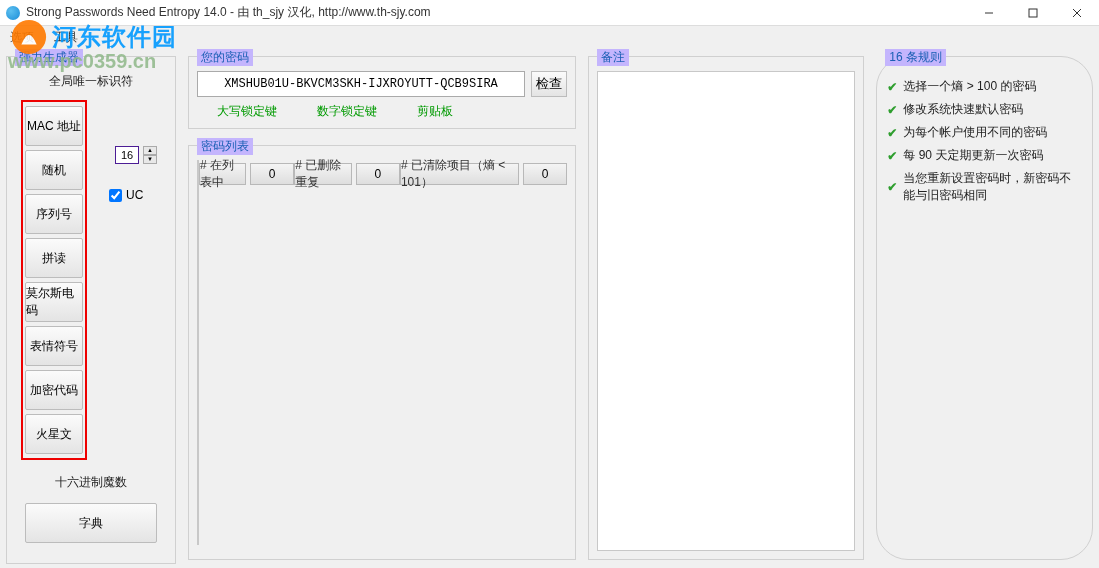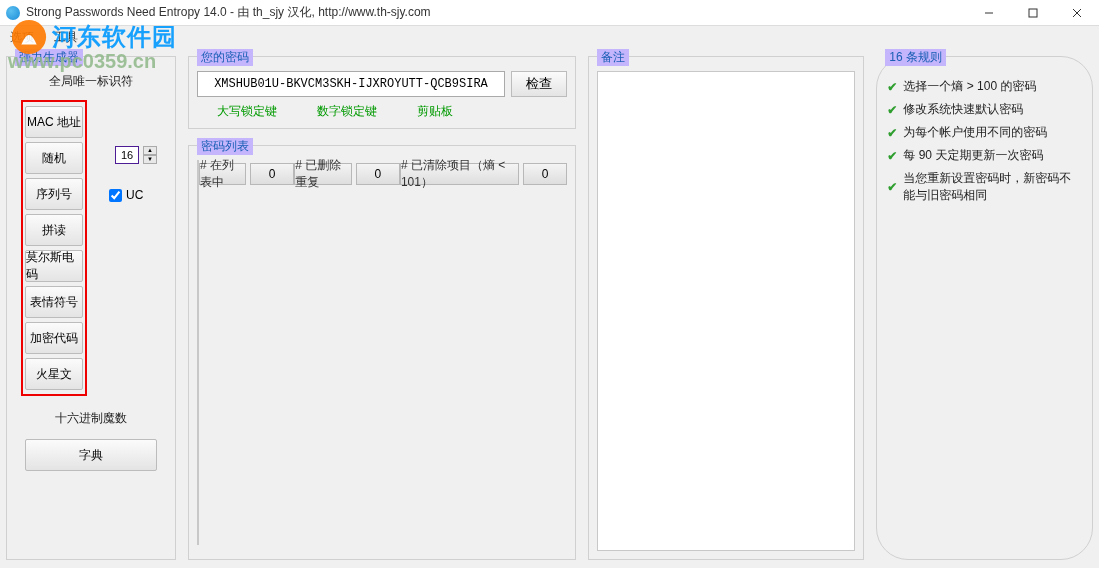--- a/index.html
+++ b/index.html
@@ -81,21 +81,21 @@
   }
   .left-group { flex: 1; display: flex; flex-direction: column; }
   .gud-label { text-align: center; color: #222; margin: 2px 0 10px 0; }
   .btn-stack {
     border: 2px solid #e00;
     padding: 4px 2px;
     display: flex; flex-direction: column; gap: 4px;
     margin: 0 22px 8px 6px;
   }
   .hbtn {
-    height: 32px;
+    height: 40px;
     background: linear-gradient(#fbfbfb,#e4e4e4);
     border: 1px solid #bcbcbc;
     border-radius: 2px;
     display: flex; align-items: center; justify-content: center;
     cursor: default;
   }
   .hbtn.wide { margin: 2px 10px; }
   .side-row { display:flex; align-items:center; gap:4px; margin: 2px 6px 4px 6px; }
   .spin {
     width: 24px; height: 18px; border:1px solid #4c1d95; background:#fff;
@@ -112,21 +112,21 @@
     display: flex; flex-direction: column;
   }
   .pw-group { }
   .pw-row { display:flex; gap:6px; align-items:center; }
   .pw-input {
     flex:1; height:26px; border:1px solid #aaa; background:#fff;
     text-align:center; font-family:"Courier New",monospace; font-size:12px;
     padding:0 4px;
   }
   .check-btn {
-    width:56px; height:26px;
+    width:36px; height:26px;
     background: linear-gradient(#fbfbfb,#e4e4e4);
     border:1px solid #bcbcbc;
   }
   .lock-row { display:flex; gap:40px; justify-content:flex-start; margin-top:6px; color:#009a00; padding-left:20px;}
   .lock-row span { }
 
   .list-group { flex:1; display:flex; flex-direction:row; }
   .list-body { flex:1; background:#fff; border:1px solid #c8c8c8; margin-bottom:6px; min-height:200px;}
   .stat-row { display:flex; gap:4px; margin-top:3px; }
   .stat-bar {

